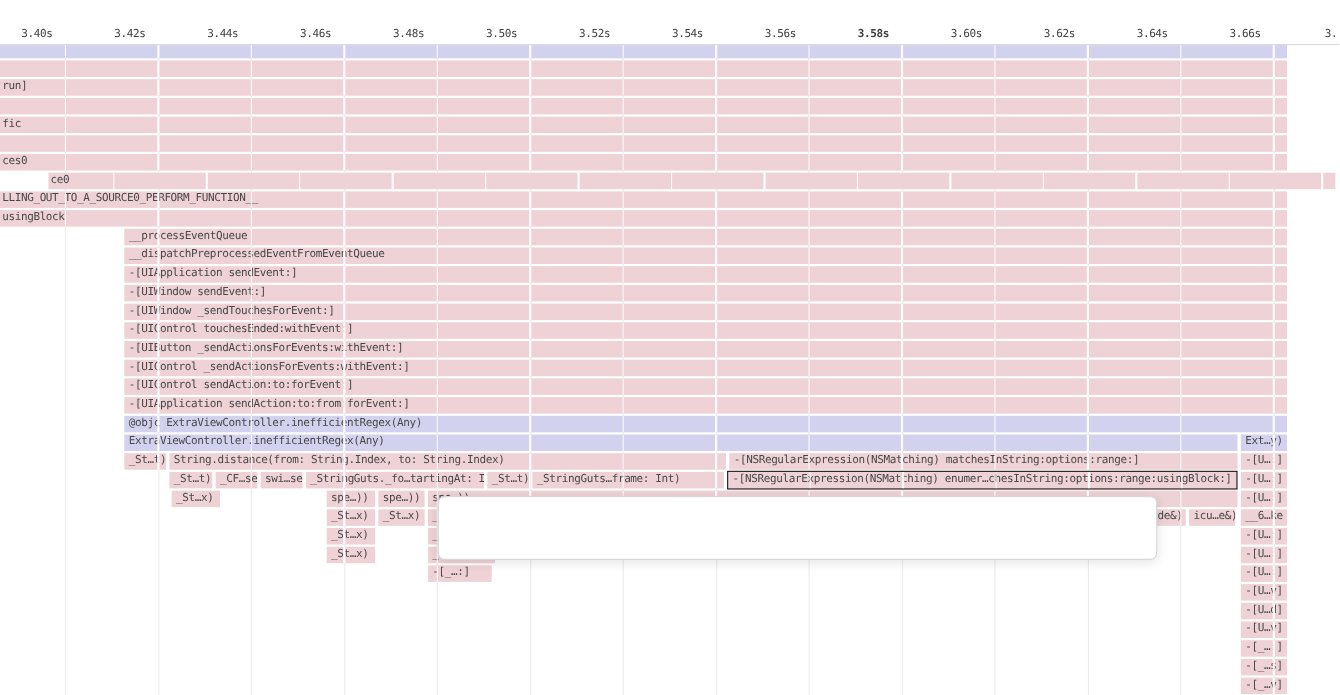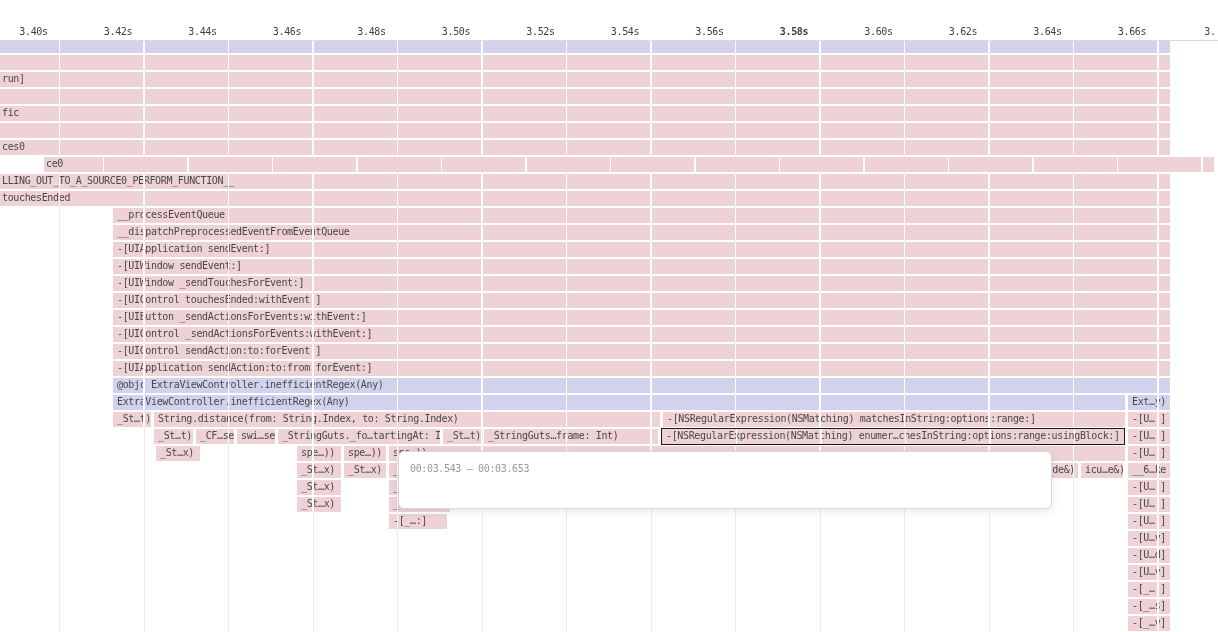--- a/index.html
+++ b/index.html
@@ -211,21 +211,21 @@
         <div class="stripe" style="left: 565.75px; background: rgba(255, 255, 255, 0.92);"></div>
         <div class="stripe" style="left: 650.25px; background: rgba(255, 255, 255, 0.92);"></div>
         <div class="stripe" style="left: 734.75px; background: rgba(255, 255, 255, 0.92);"></div>
         <div class="stripe" style="left: 819.25px; background: rgba(255, 255, 255, 0.92);"></div>
         <div class="stripe" style="left: 903.75px; background: rgba(255, 255, 255, 0.92);"></div>
         <div class="stripe" style="left: 988.25px; background: rgba(255, 255, 255, 0.92);"></div>
         <div class="stripe" style="left: 1072.75px; background: rgba(255, 255, 255, 0.92);"></div>
         <div class="stripe" style="left: 1157.25px; background: rgba(255, 255, 255, 0.92);"></div>
       </div>
       <div class="bar edge" style="left: 0px; top: 191px; width: 1170px; height: 15px; background: rgb(238, 210, 214);">
-        <span class="lbl">touchesEnded</span>
+        <span class="lbl">usingBlock</span>
         <div class="stripe" style="left: 58.75px; background: rgba(255, 255, 255, 0.92);"></div>
         <div class="stripe" style="left: 143.25px; background: rgba(255, 255, 255, 0.92);"></div>
         <div class="stripe" style="left: 227.75px; background: rgba(255, 255, 255, 0.92);"></div>
         <div class="stripe" style="left: 312.25px; background: rgba(255, 255, 255, 0.92);"></div>
         <div class="stripe" style="left: 396.75px; background: rgba(255, 255, 255, 0.92);"></div>
         <div class="stripe" style="left: 481.25px; background: rgba(255, 255, 255, 0.92);"></div>
         <div class="stripe" style="left: 565.75px; background: rgba(255, 255, 255, 0.92);"></div>
         <div class="stripe" style="left: 650.25px; background: rgba(255, 255, 255, 0.92);"></div>
         <div class="stripe" style="left: 734.75px; background: rgba(255, 255, 255, 0.92);"></div>
         <div class="stripe" style="left: 819.25px; background: rgba(255, 255, 255, 0.92);"></div>
@@ -594,15 +594,14 @@
         <span class="lbl">-[_…s]</span>
         <div class="stripe" style="left: 29.25px; background: rgba(255, 255, 255, 0.92);"></div>
       </div>
       <div class="bar" style="left: 1128px; top: 616px; width: 42px; height: 15px; background: rgb(238, 210, 214);">
         <span class="lbl">-[_…v]</span>
         <div class="stripe" style="left: 29.25px; background: rgba(255, 255, 255, 0.92);"></div>
       </div>
     </div>
 
   <div id="tooltip">
-    <div class="t-sub">00:03.543 — 00:03.653</div>
   </div>
 </div>
 
 </body></html>

